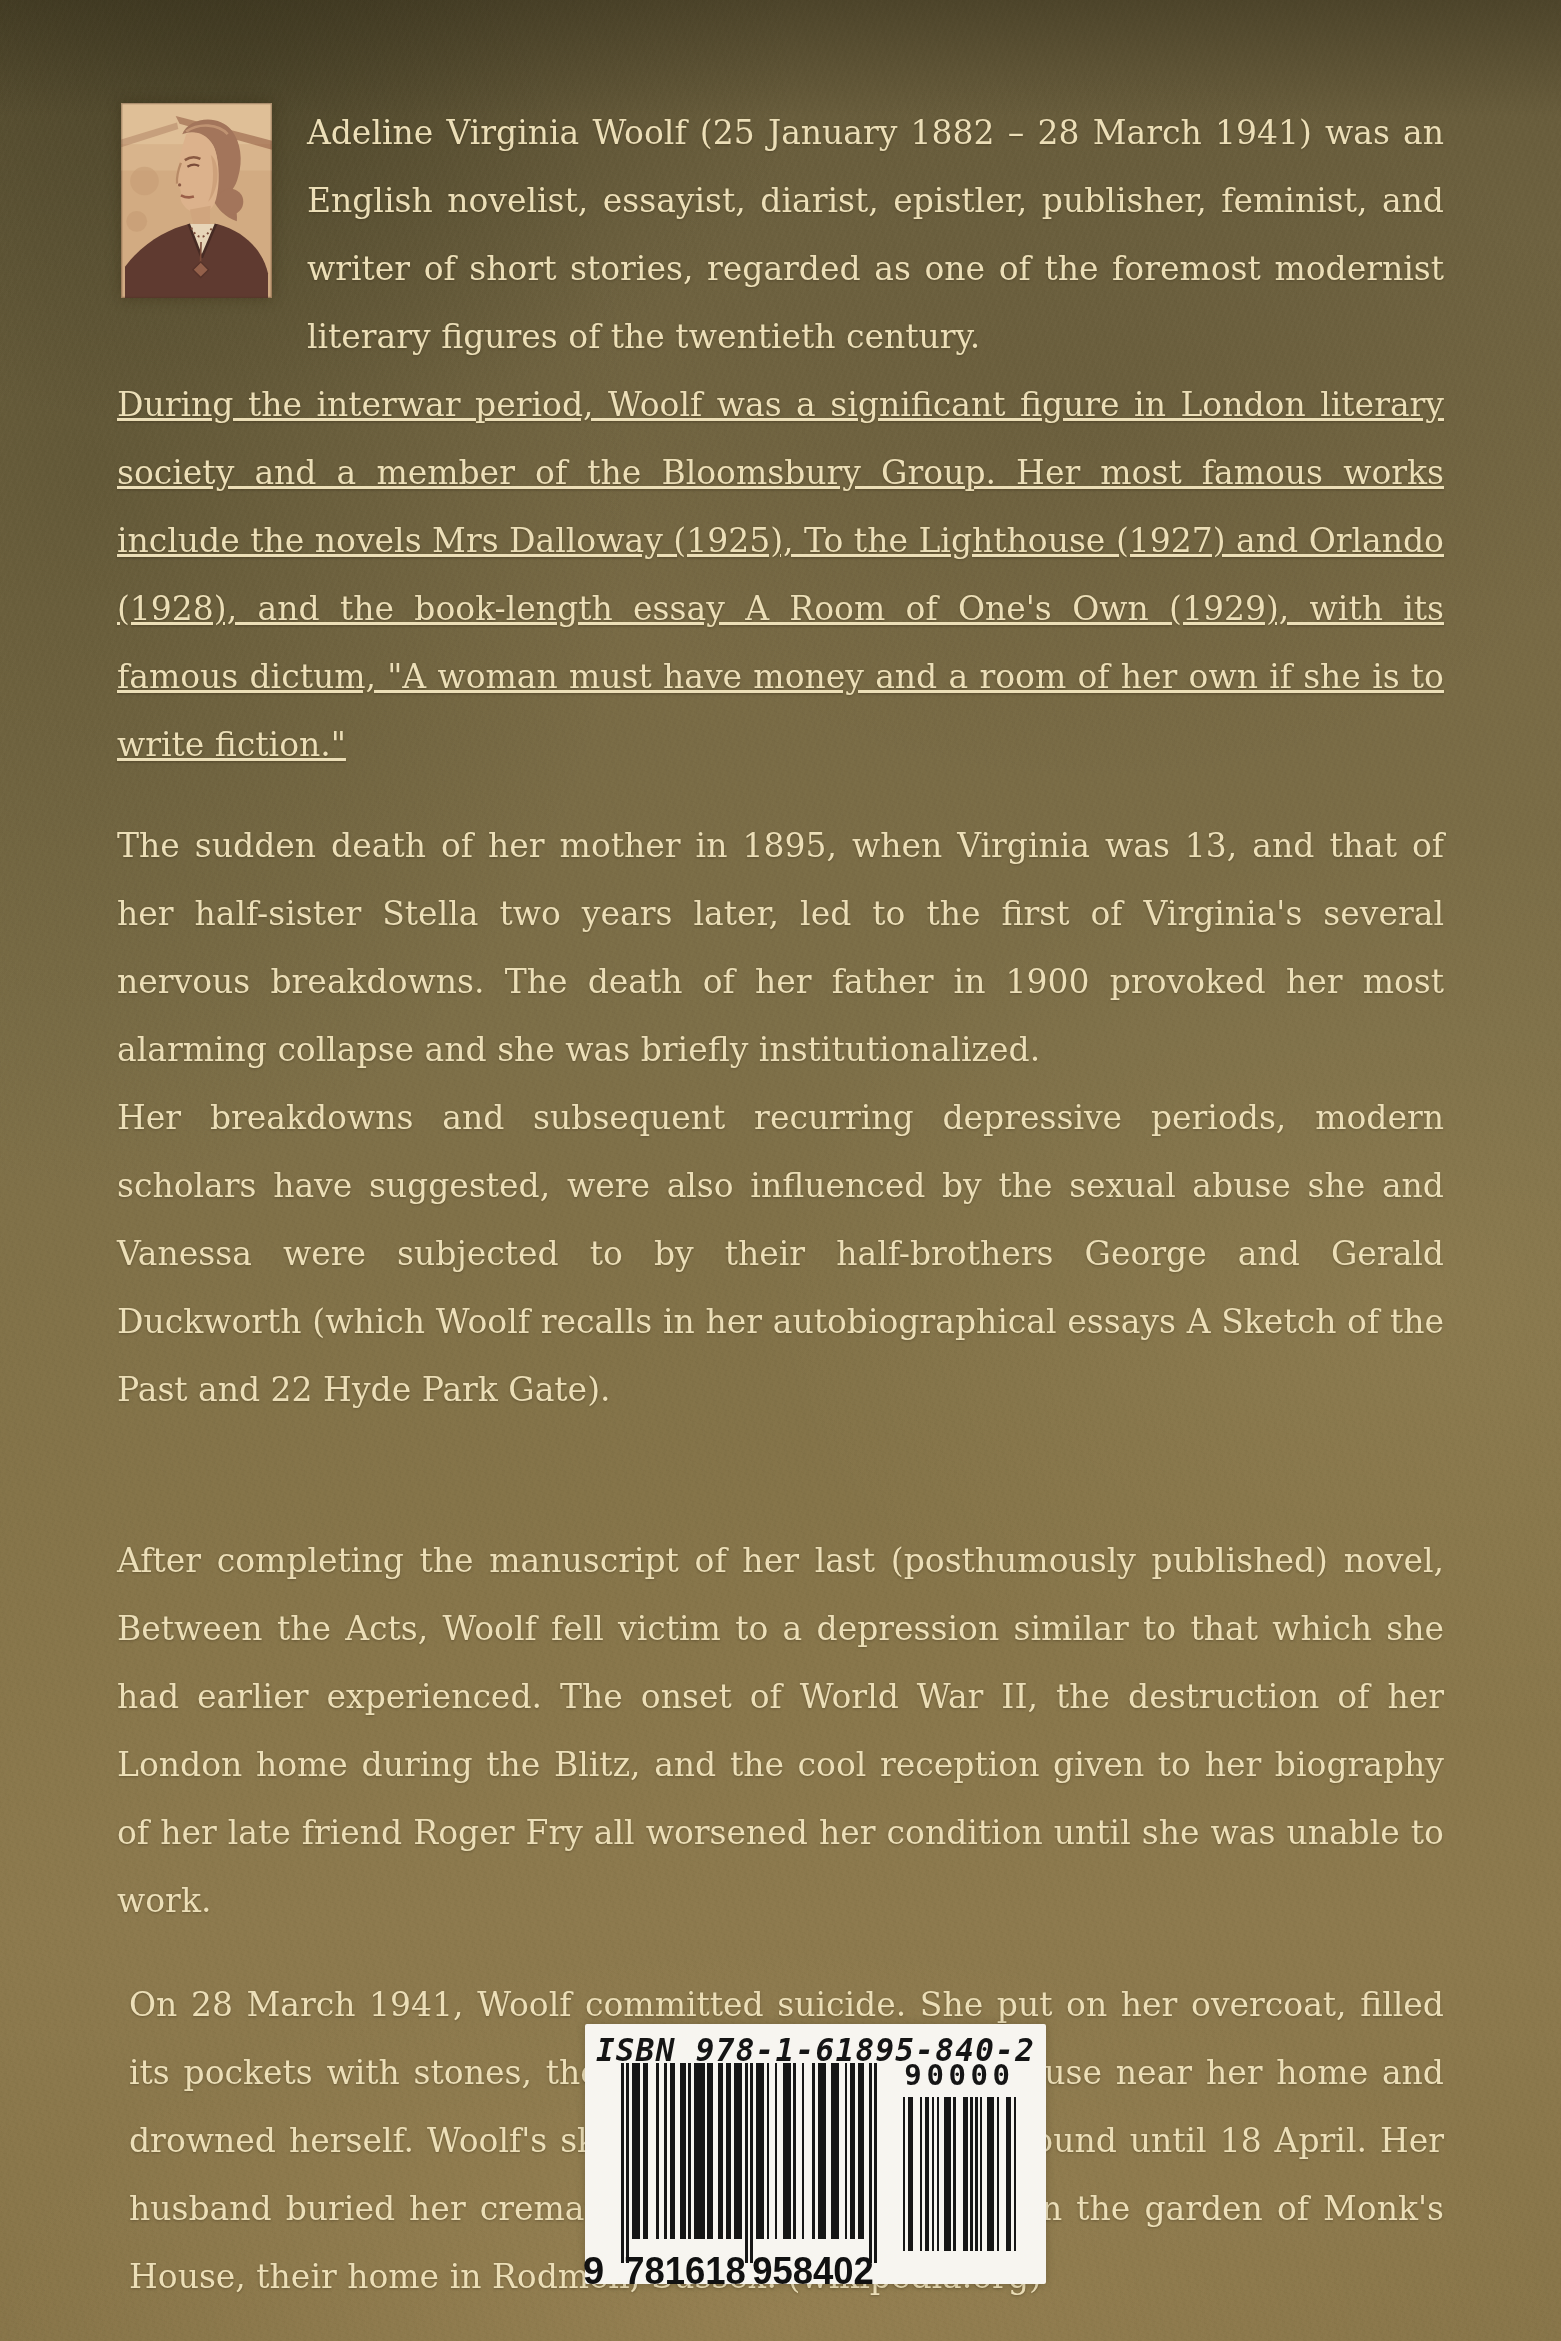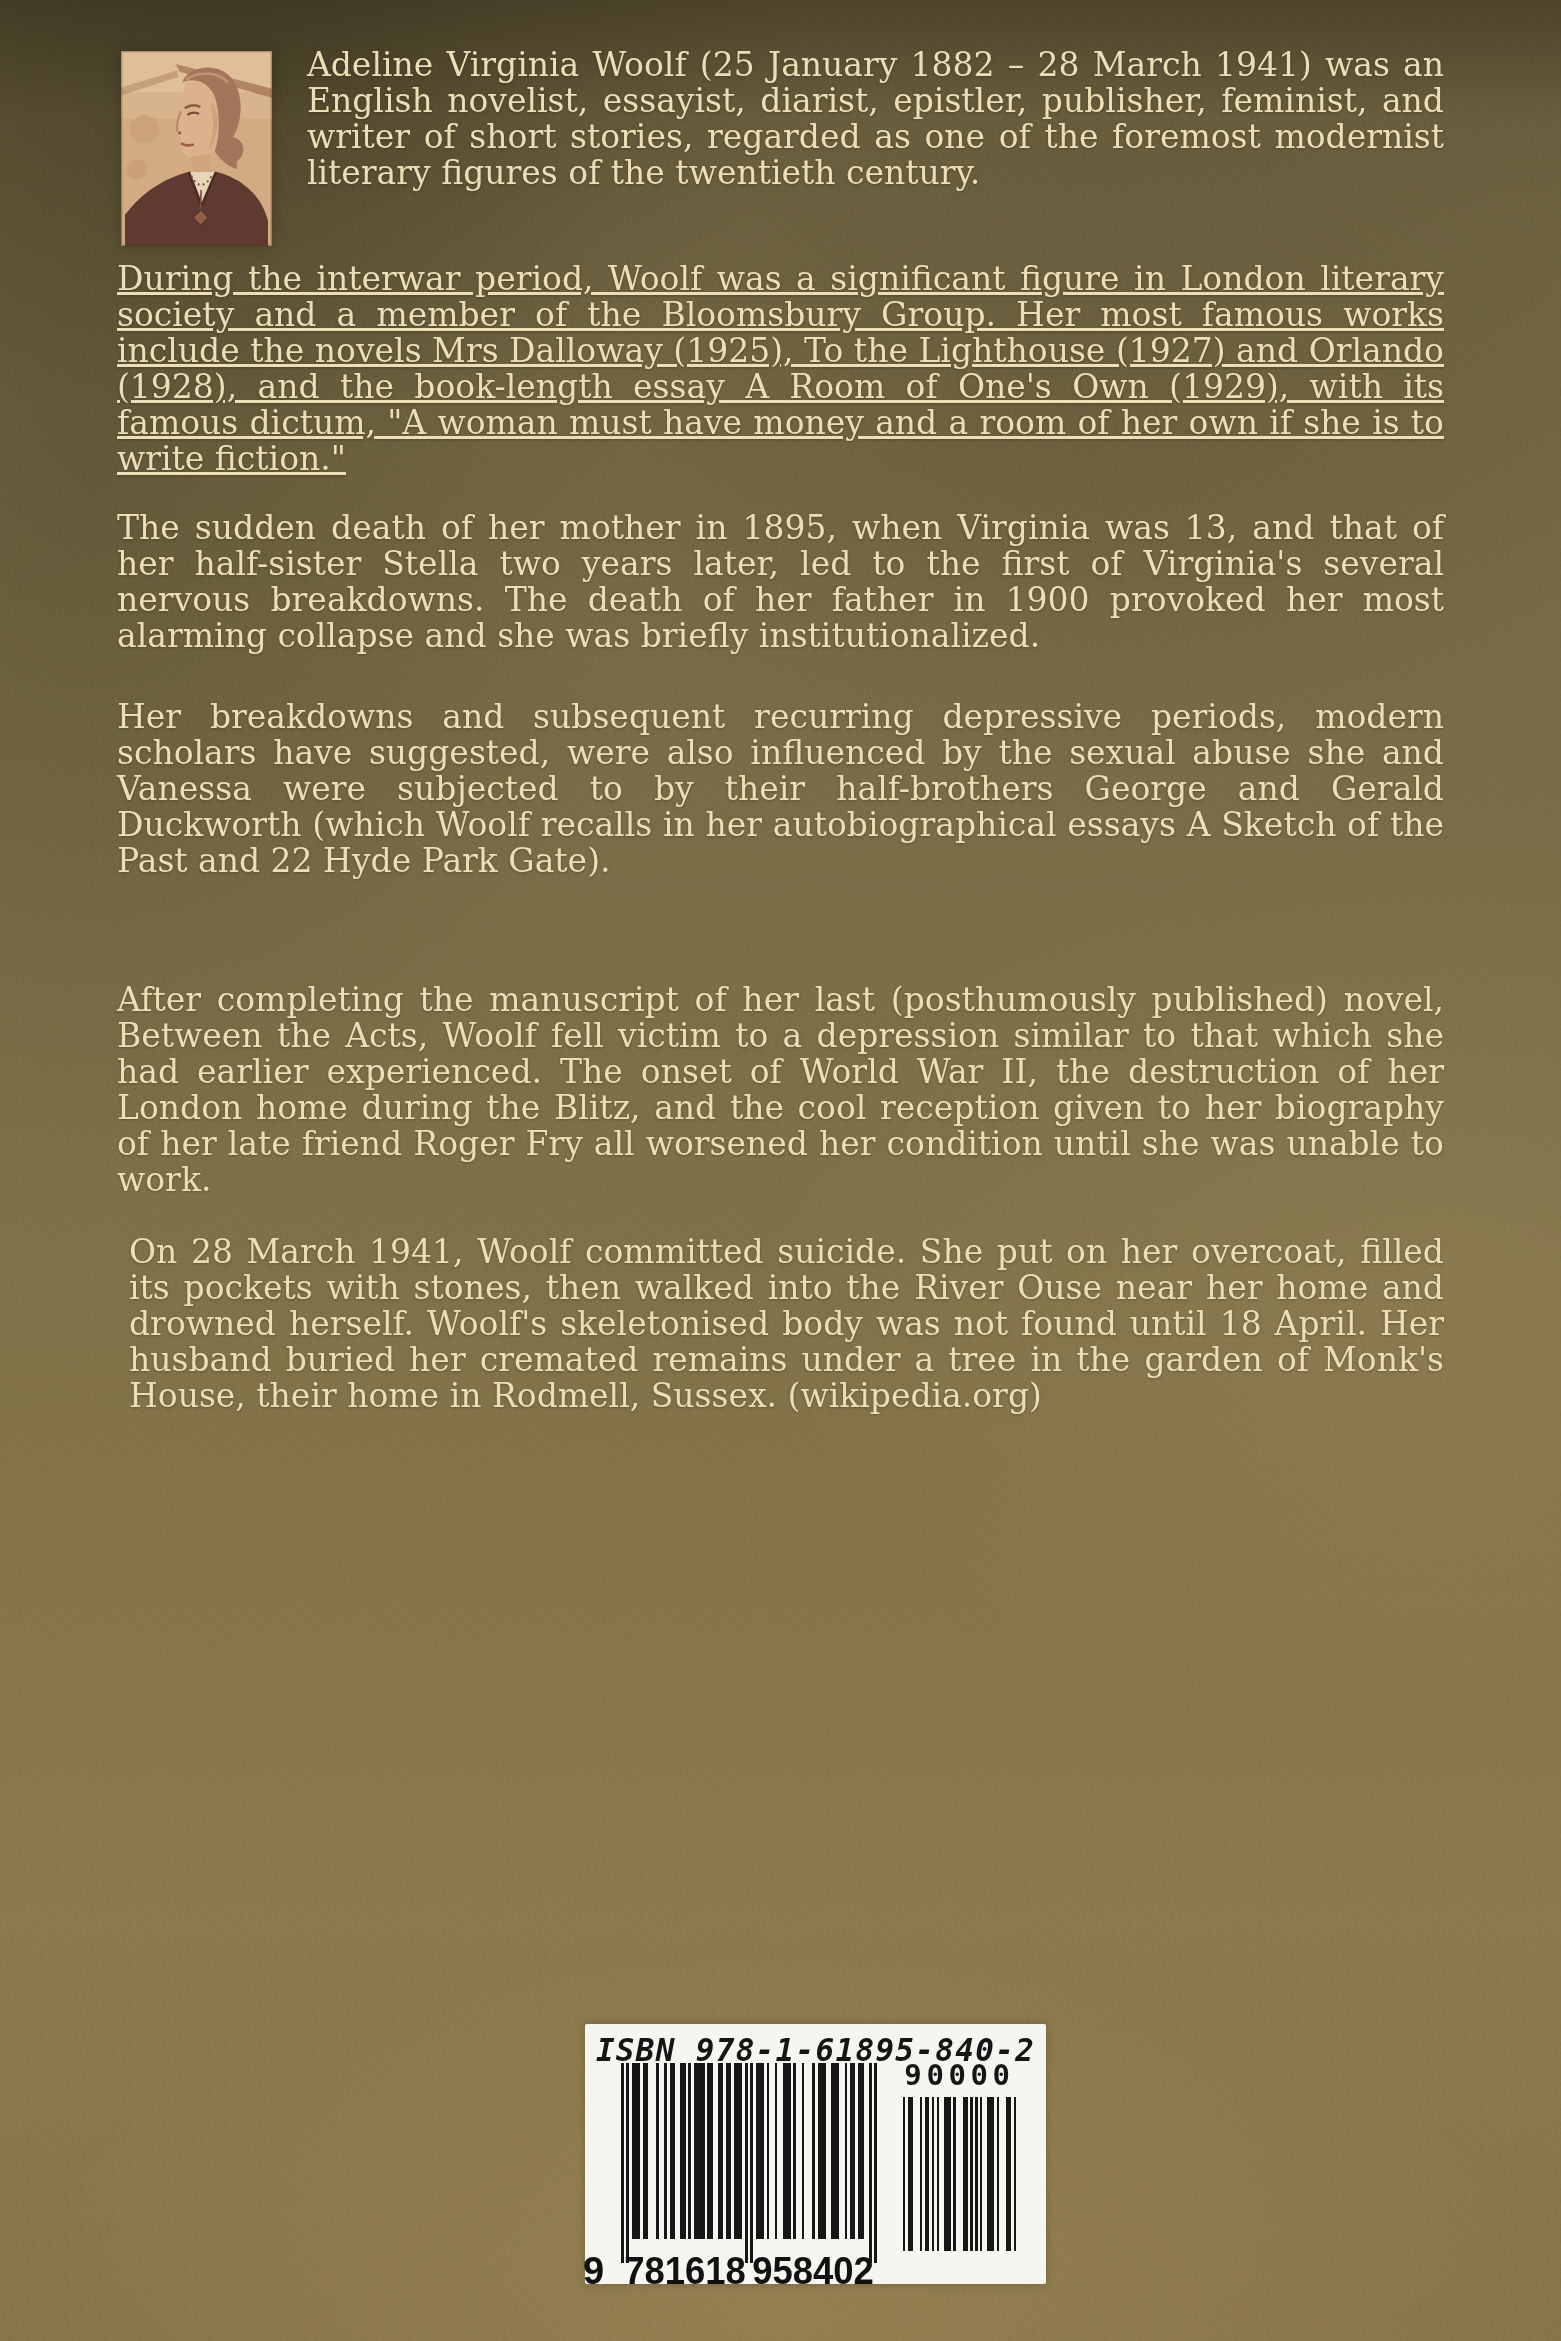--- a/index.html
+++ b/index.html
@@ -19,28 +19,28 @@
       repeating-linear-gradient(113deg, rgba(255,244,214,.022) 0 2px, transparent 2px 5.2px),
       repeating-linear-gradient(23deg, rgba(20,16,4,.030) 0 1.3px, transparent 1.3px 4.6px),
       repeating-linear-gradient(78deg, rgba(20,16,4,.018) 0 3.3px, transparent 3.3px 8.5px);
   }
   .vignette{position:absolute;inset:0;pointer-events:none;
     background:
       linear-gradient(180deg, rgba(24,21,9,.30), transparent 5%),
       radial-gradient(165% 125% at 50% 46%, transparent 58%, rgba(33,28,13,.26) 100%);
   }
   .content{
-    position:absolute;left:117px;top:0;width:1327px;padding-top:47px;
-    color:#ecdfb8;font-size:33px;line-height:36px;text-align:justify;
+    position:absolute;left:117px;top:0;width:1327px;padding-top:99px;
+    color:#ecdfb8;font-size:33px;line-height:68px;text-align:justify;
     text-shadow:0 1.3px 2.6px rgba(40,30,12,.35);hyphens:none;
   }
   .para{margin:0;}
   .p2{clear:left;text-decoration:underline;}
   .p3{margin-top:33px;}
-  .p4{margin-top:45px;}
+  .p4{}
   .p5{margin-top:49px;}
   .p6{margin-top:103px;}
   .p7{margin-top:36px;margin-left:12px;}
   .photo{
     float:left;width:151px;height:195px;margin:3.9px 35px 15.6px 3.9px;
     box-shadow:0 0 13px rgba(40,30,10,.35);
   }
   .photo svg{display:block;width:100%;height:100%;}
 
   

